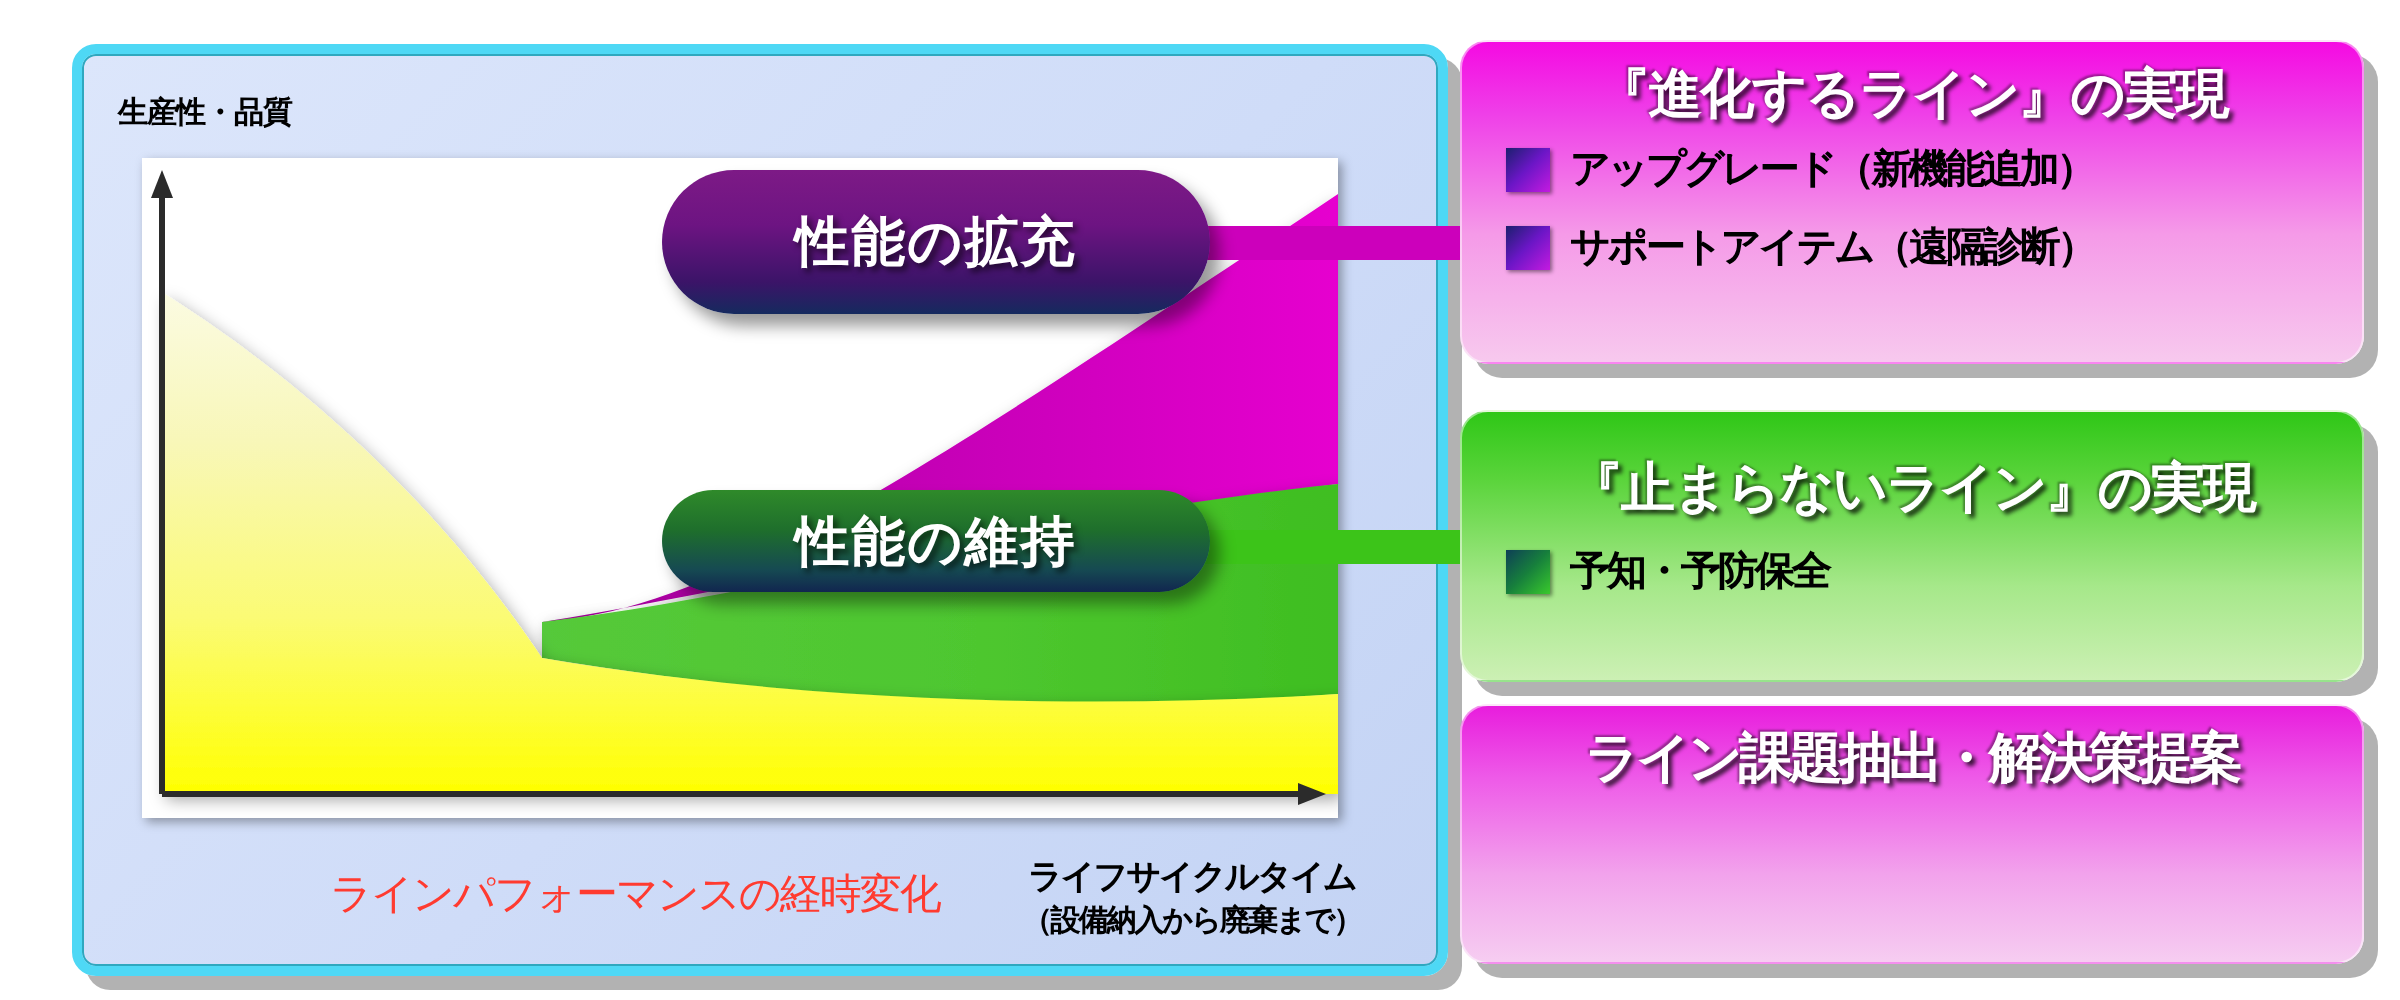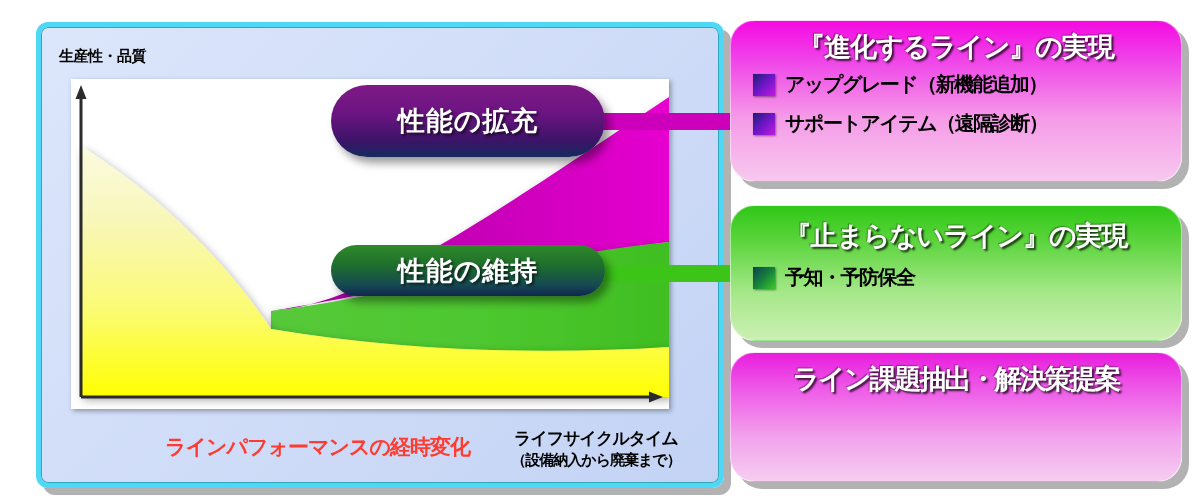--- a/index.html
+++ b/index.html
@@ -15,21 +15,21 @@
 
   #y-axis-label{position:absolute;left:18px;top:20px;font-size:15px;font-weight:bold;
     color:#000;letter-spacing:-0.5px;}
 
   
   #plot{position:absolute;left:30px;top:52px;width:598px;height:330px;
     background:#ffffff;box-shadow:2px 2px 5px rgba(0,0,0,0.35);overflow:hidden;}
   #plot svg{display:block;width:598px;height:330px;}
 
   
-  #caption-red{position:absolute;left:124px;top:406px;font-size:21px;font-weight:bold;
+  #caption-red{position:absolute;left:124px;top:406px;font-size:21px;font-weight:normal;
     color:#ff3b30;letter-spacing:-1px;white-space:nowrap;}
   #x-axis-block{position:absolute;left:440px;top:400px;width:230px;text-align:center;}
   #x-axis-label{font-size:17px;font-weight:bold;color:#000;letter-spacing:-1px;white-space:nowrap;}
   #x-axis-sub{font-size:15px;font-weight:bold;color:#000;letter-spacing:-1px;white-space:nowrap;margin-top:1px;}
 
   
   .pill{position:absolute;display:flex;align-items:center;justify-content:center;
     border-radius:999px;color:#fff;font-weight:bold;letter-spacing:1px;
     text-shadow:2px 2px 3px rgba(0,0,0,0.65);
     box-shadow:5px 6px 8px rgba(0,0,0,0.40);z-index:6;}
@@ -37,41 +37,41 @@
     background:linear-gradient(180deg,#7d1a86 0%,#6d1482 38%,#3b1468 78%,#152a5e 100%);}
   #pill-maintain{left:331px;top:245px;width:274px;height:51px;font-size:27px;
     background:linear-gradient(180deg,#2f8a2a 0%,#1e6e2c 40%,#164a52 78%,#11264f 100%);}
 
   
   .connector{position:absolute;height:17px;z-index:4;}
   #connector-magenta{left:596px;top:113px;width:160px;background:#cc00bb;}
   #connector-green{left:596px;top:265px;width:160px;background:#3cc419;}
 
   
-  .panel{position:absolute;left:730px;width:450px;border-radius:25px;
+  .panel{position:absolute;left:730px;width:450px;border-radius:14px;
     box-shadow:7px 7px 0 rgba(0,0,0,0.30);overflow:hidden;z-index:5;
     border:1px solid rgba(255,255,255,0.5);}
   .panel-title{font-weight:bold;color:#fff;text-align:center;white-space:nowrap;
     text-shadow:2px 2px 2px rgba(0,0,0,0.75), -1px -1px 1px rgba(0,0,0,0.35);}
   .bullet-row{display:flex;align-items:center;gap:10px;white-space:nowrap;text-align:center;}
   .bullet-sq{width:22px;height:22px;flex:0 0 22px;
     box-shadow:1px 1px 2px rgba(0,0,0,0.45);}
   .bullet-text{font-size:20px;font-weight:bold;color:#000;letter-spacing:-1.5px;}
 
   
   #panel-evolve{top:20px;height:160px;
     background:linear-gradient(180deg,#f50ae2 0%,#ef3ee8 22%,#f59ae8 60%,#f7c9ee 100%);}
   #panel-evolve .panel-title{font-size:27px;padding-top:8px;letter-spacing:-1px;}
   #panel-evolve .bullets{padding:6px 0 0 22px;display:flex;flex-direction:column;gap:12px;}
   .sq-purple{background:linear-gradient(135deg,#1b1f6e 0%,#6b16c6 48%,#c41ae0 100%);}
 
   
   #panel-nonstop{top:205px;height:134px;
     background:linear-gradient(180deg,#2fc717 0%,#5ad43b 25%,#a6e88a 65%,#ccf0b4 100%);}
-  #panel-nonstop .panel-title{font-size:27px;padding-top:12px;letter-spacing:-1px;}
+  #panel-nonstop .panel-title{font-size:27px;padding-top:12px;letter-spacing:-1px;margin-top:8px;}
   #panel-nonstop .bullets{padding:10px 0 0 22px;display:flex;flex-direction:column;gap:12px;}
   .sq-green{background:linear-gradient(135deg,#0d3f56 0%,#17803c 50%,#39c92c 100%);}
 
   
   #panel-issue{top:352px;height:128px;
     background:linear-gradient(180deg,#e81ddd 0%,#ee5ae8 28%,#f2a3ec 66%,#f6cdf1 100%);}
   #panel-issue .panel-title{font-size:27px;padding-top:8px;letter-spacing:-2px;}
   #panel-issue .bullets{padding:8px 0 0 28px;display:flex;flex-direction:column;gap:10px;}
   .sq-lilac{background:linear-gradient(135deg,#4a3a86 0%,#8b55c4 50%,#b77fe0 100%);}
 </style>

